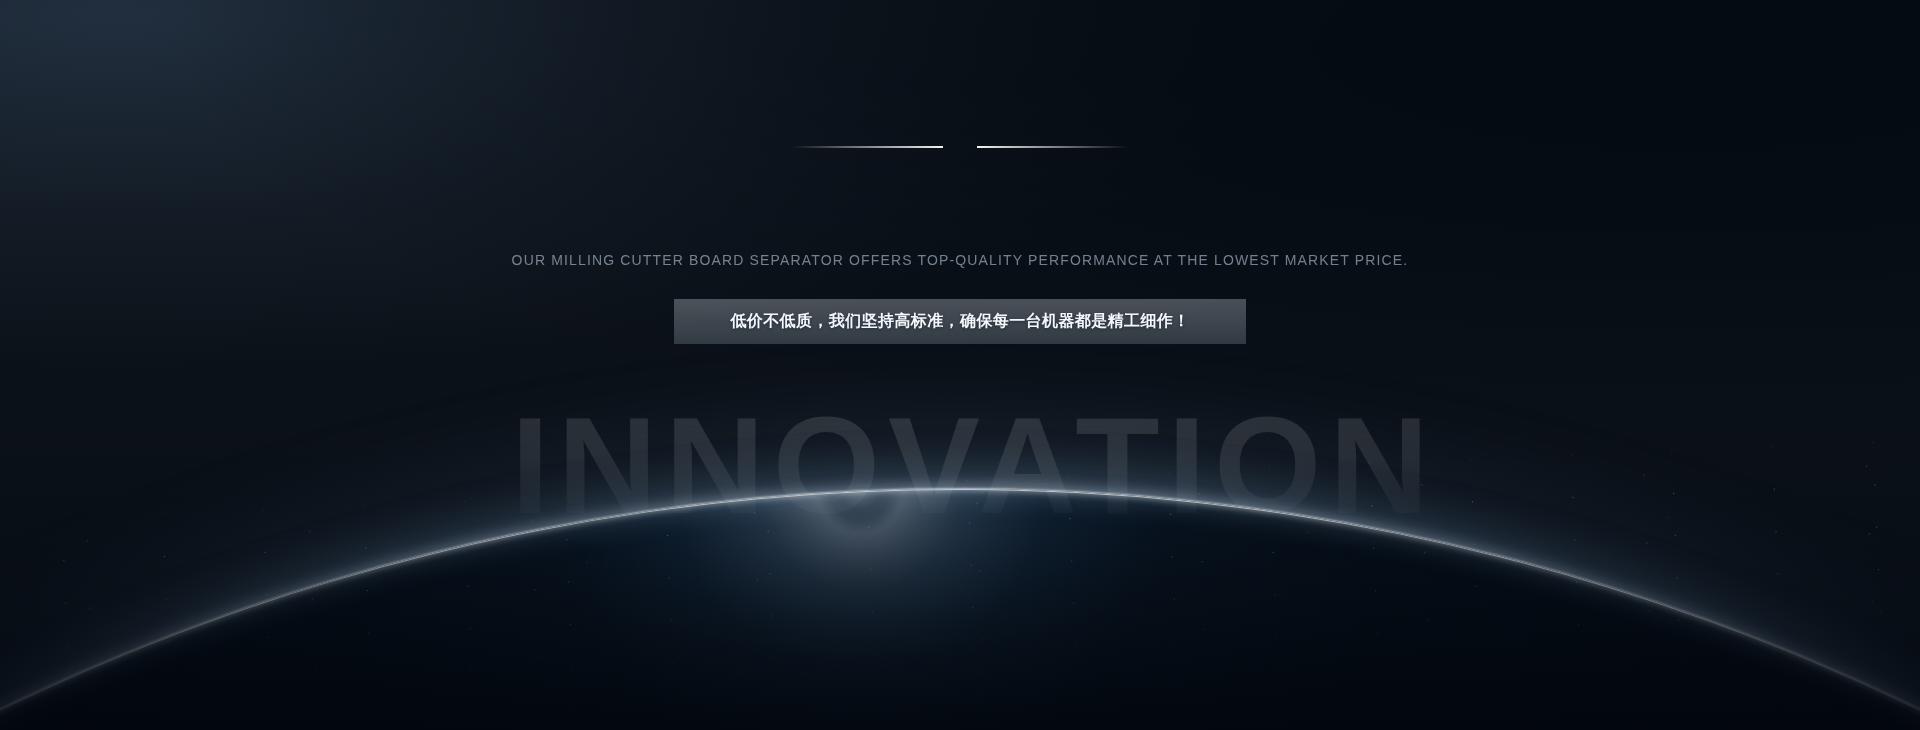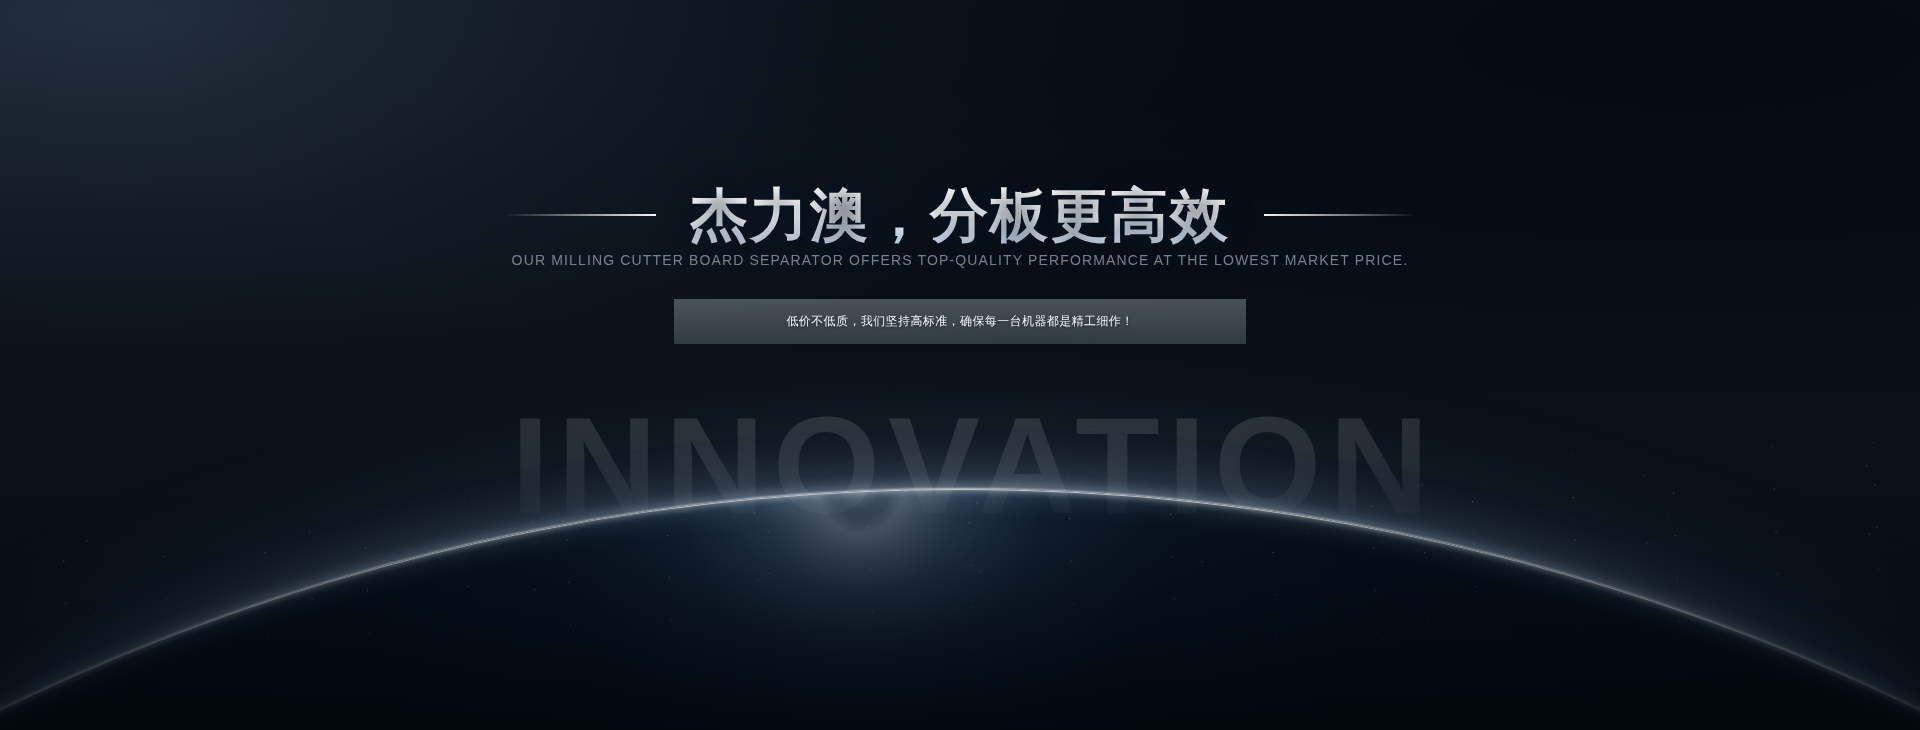--- a/index.html
+++ b/index.html
@@ -254,22 +254,22 @@
     width: 572px;
     height: 45px;
     margin-left: -286px;
     display: flex;
     align-items: center;
     justify-content: center;
     background: linear-gradient(180deg, rgba(226,234,243,0.30) 0%, rgba(210,222,234,0.26) 55%, rgba(196,210,224,0.22) 100%);
     backdrop-filter: blur(1px);
   }
   .tagline-text {
-    font-size: 12px;
-    font-weight: 400;
+    font-size: 16px;
+    font-weight: 700;
     letter-spacing: 0.4px;
     color: #f4f8fc;
     white-space: nowrap;
     text-shadow: 0 1px 3px rgba(12,24,38,0.55);
   }
 </style>
 </head>
 <body>
 
 <div class="stage">
@@ -285,21 +285,20 @@
     <div class="citylights-b"></div>
     <div class="ground-shade"></div>
   </div>
 
   <div class="watermark">INNOVATION</div>
 
   <div class="hero">
 
     <div class="title-row">
       <span class="rule rule-left"></span>
-      <h1 class="main-title">杰力澳，分板更高效</h1>
       <span class="rule rule-right"></span>
     </div>
 
     <div class="subtitle">OUR MILLING CUTTER BOARD SEPARATOR OFFERS TOP-QUALITY PERFORMANCE AT THE LOWEST MARKET PRICE.</div>
 
     <div class="tagline-bar">
       <span class="tagline-text">低价不低质，我们坚持高标准，确保每一台机器都是精工细作！</span>
     </div>
 
   </div>

